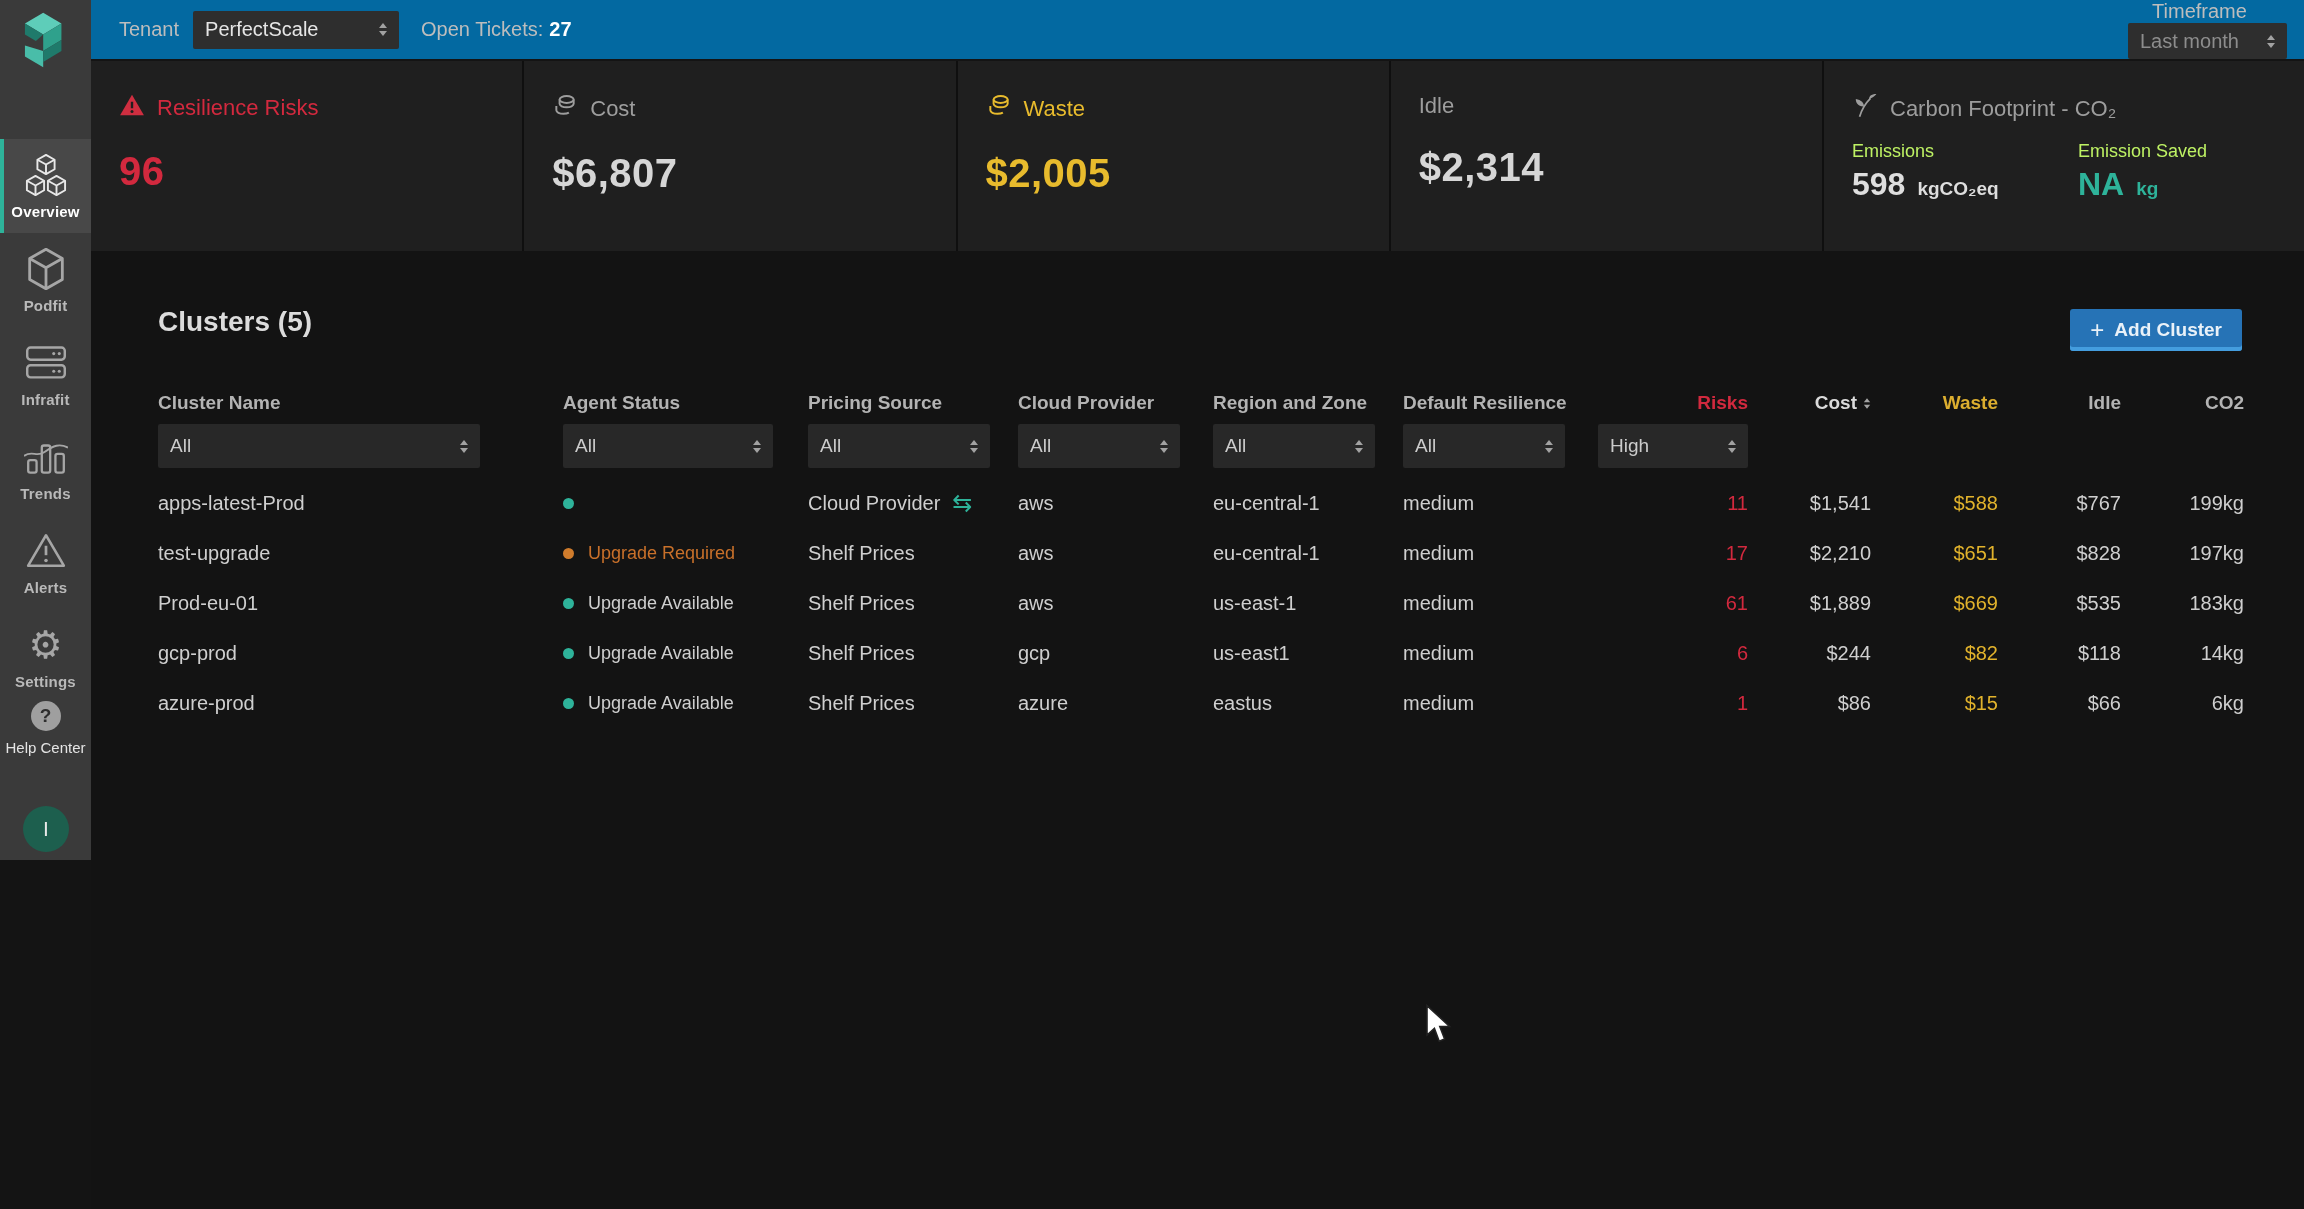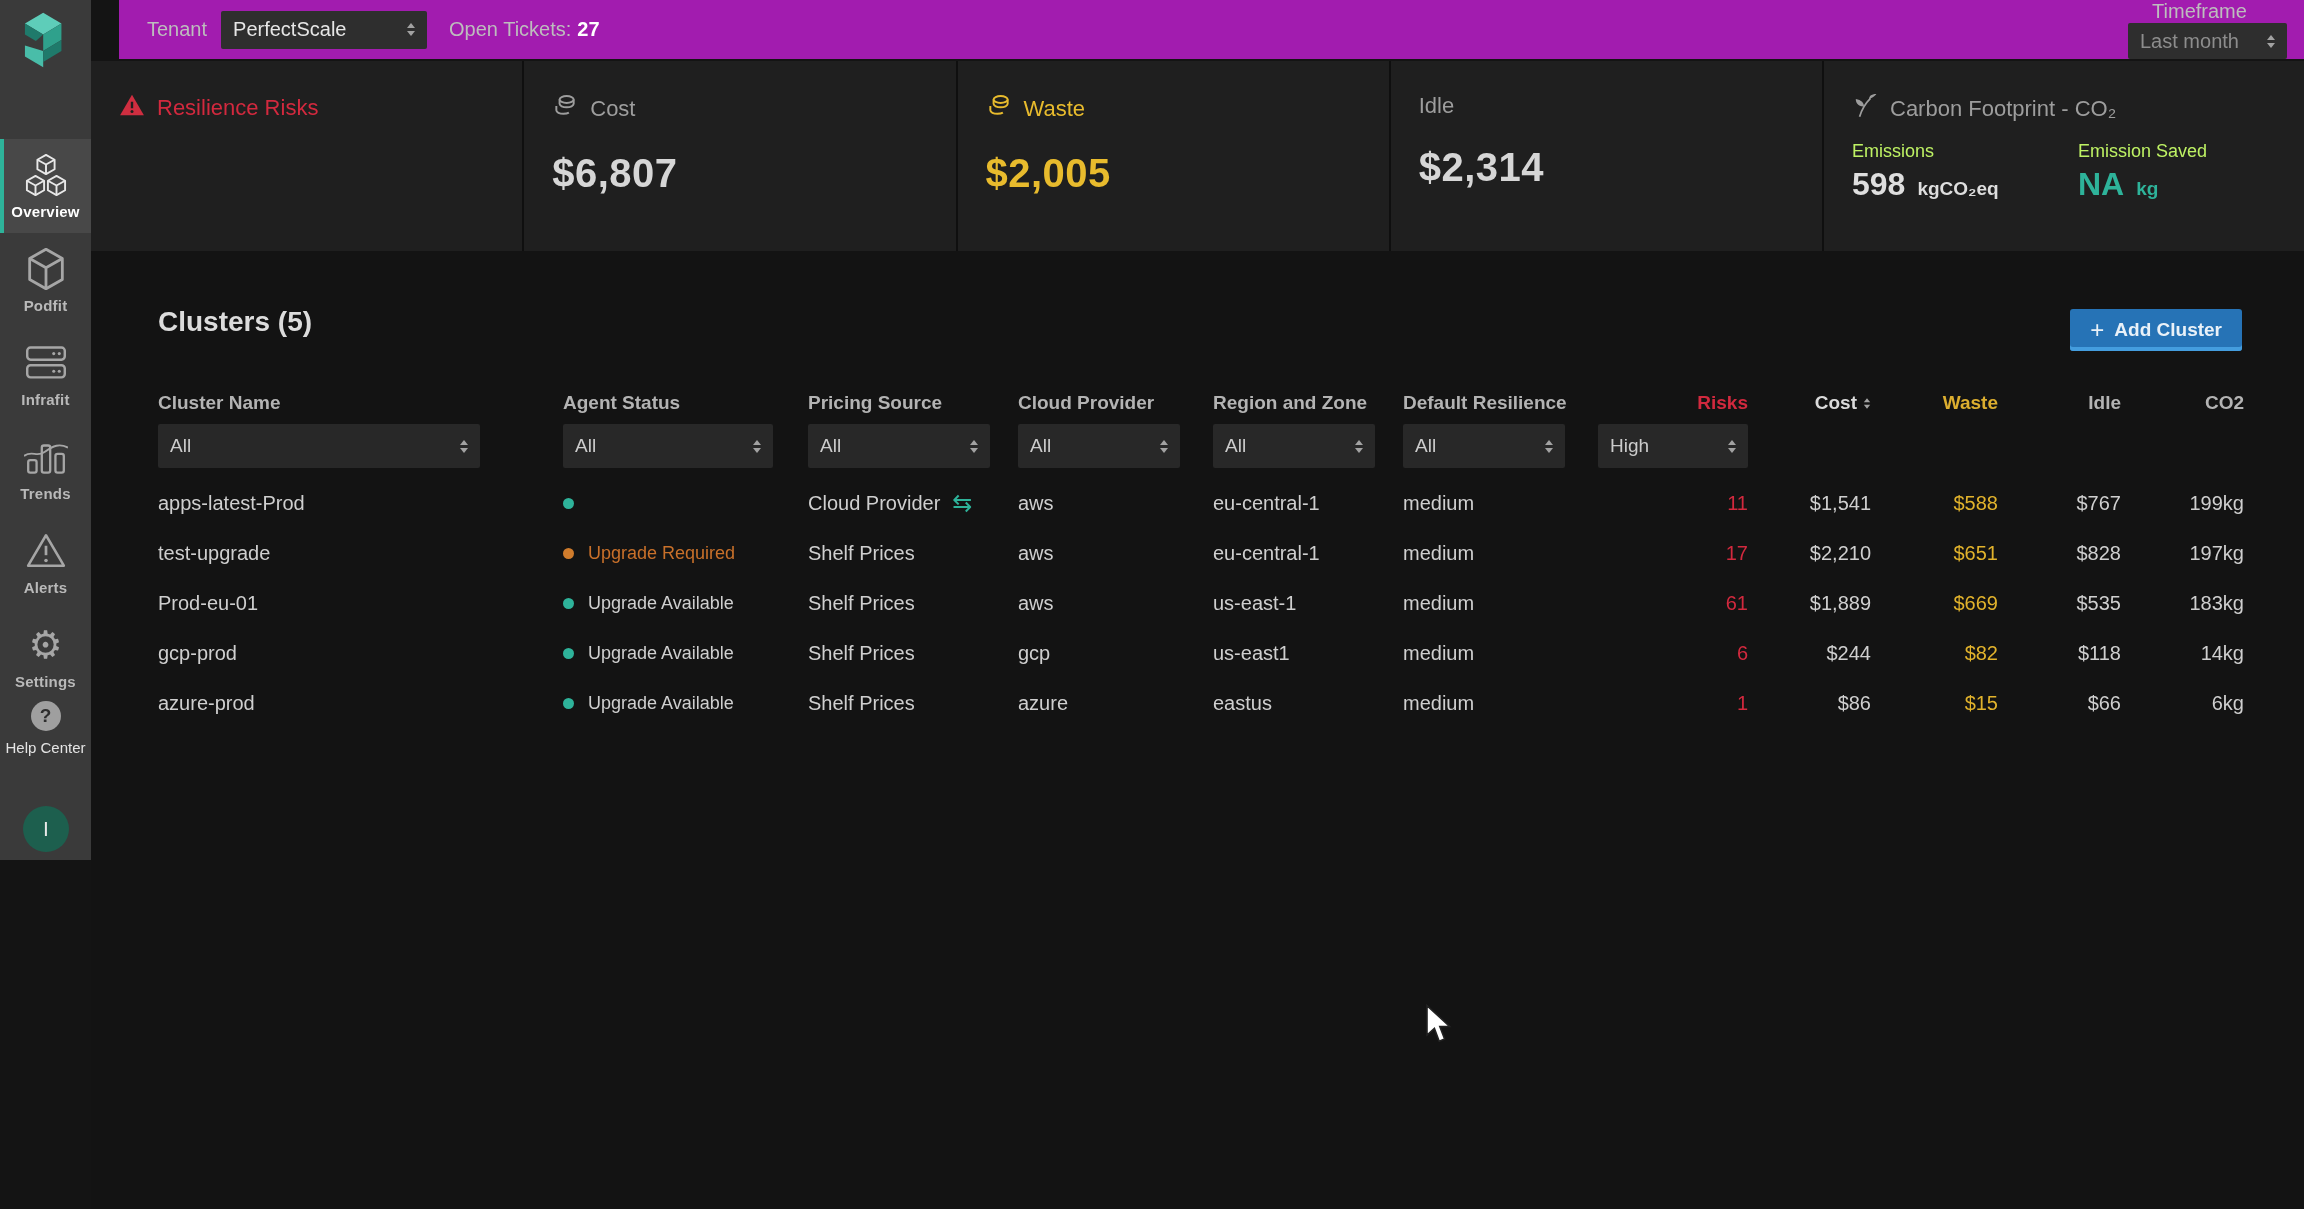--- a/index.html
+++ b/index.html
@@ -17,21 +17,21 @@
   .nav-item.active::before { content:""; position:absolute; left:0; top:0; bottom:0; width:4px; background:#2eb39a; }
   .nav-item.active .nav-label { color:#ffffff; }
   .nav-icon { width:46px; height:44px; display:flex; align-items:center; justify-content:center; }
   .gear-glyph { font-size:38px; color:#a6a6a6; line-height:1; font-family:"DejaVu Sans",sans-serif; }
   .help-wrap { position:absolute; left:0; bottom:104px; width:91px; display:flex; flex-direction:column; align-items:center; gap:8px; }
   .help-circle { width:30px; height:30px; border-radius:50%; background:#9f9f9f; color:#2e2e2e; font-weight:700; font-size:19px; display:flex; align-items:center; justify-content:center; }
   .help-label { font-size:15px; color:#e4e4e4; }
   .avatar { position:absolute; left:23px; bottom:8px; width:46px; height:46px; border-radius:50%; background:#1d5f4e; color:#e8e8e8; font-size:21px; display:flex; align-items:center; justify-content:center; }
 
   
-  .topbar { position:absolute; left:91px; top:0; right:0; height:59px; background:#a21caf; display:flex; align-items:center;margin-left:28px; }
+  .topbar { position:absolute; left:91px; top:0; right:0; height:59px; background:#0369a1; display:flex; align-items:center; }
   .tb-label { font-size:20px; color:#bdbdbd; }
   .tenant-label { margin-left:28px; }
   .select { background:#2e2e2e; border-radius:2px; display:flex; align-items:center; justify-content:space-between; padding:0 12px; cursor:pointer; }
   .tenant-select { margin-left:14px; width:206px; height:38px; }
   .select .sel-text { font-size:20px; color:#e6e6e6; }
   .spin { display:inline-flex; flex-direction:column; gap:3px; margin-left:10px; }
   .spin i { width:0; height:0; border-left:4px solid transparent; border-right:4px solid transparent; }
   .spin .u { border-bottom:5px solid #a2a2a2; }
   .spin .d { border-top:5px solid #a2a2a2; }
   .tickets { margin-left:22px; font-size:20px; color:#bdbdbd; }
@@ -211,20 +211,21 @@
       <div class="card-title red">
         <span>
           <svg width="26" height="24" viewBox="0 0 24 22">
             <path d="M12 1.5 L23 20.5 H1 Z" fill="#cf2e40"></path>
             <line x1="12" y1="8" x2="12" y2="14" stroke="#1f1f1f" stroke-width="2.2"></line>
             <circle cx="12" cy="17" r="1.4" fill="#1f1f1f"></circle>
           </svg>
         </span>
         <span>Resilience Risks</span>
       </div>
+      <div class="card-value red">96</div>
     </div>
 
     <div class="card">
       <div class="card-title">
         <span>
           <svg width="26" height="26" viewBox="0 0 24 24">
             <ellipse cx="13.5" cy="6" rx="6.5" ry="3.2" fill="none" stroke="#9d9d9d" stroke-width="1.8"></ellipse>
             <path d="M7 6 v4 c0 1.8 2.9 3.2 6.5 3.2 s6.5-1.4 6.5-3.2 V6" fill="none" stroke="#9d9d9d" stroke-width="1.8"></path>
             <path d="M4 12 v4 c0 1.8 2.9 3.2 6.5 3.2 2 0 3.9-.4 5.1-1.1" fill="none" stroke="#9d9d9d" stroke-width="1.8"></path>
           </svg>

